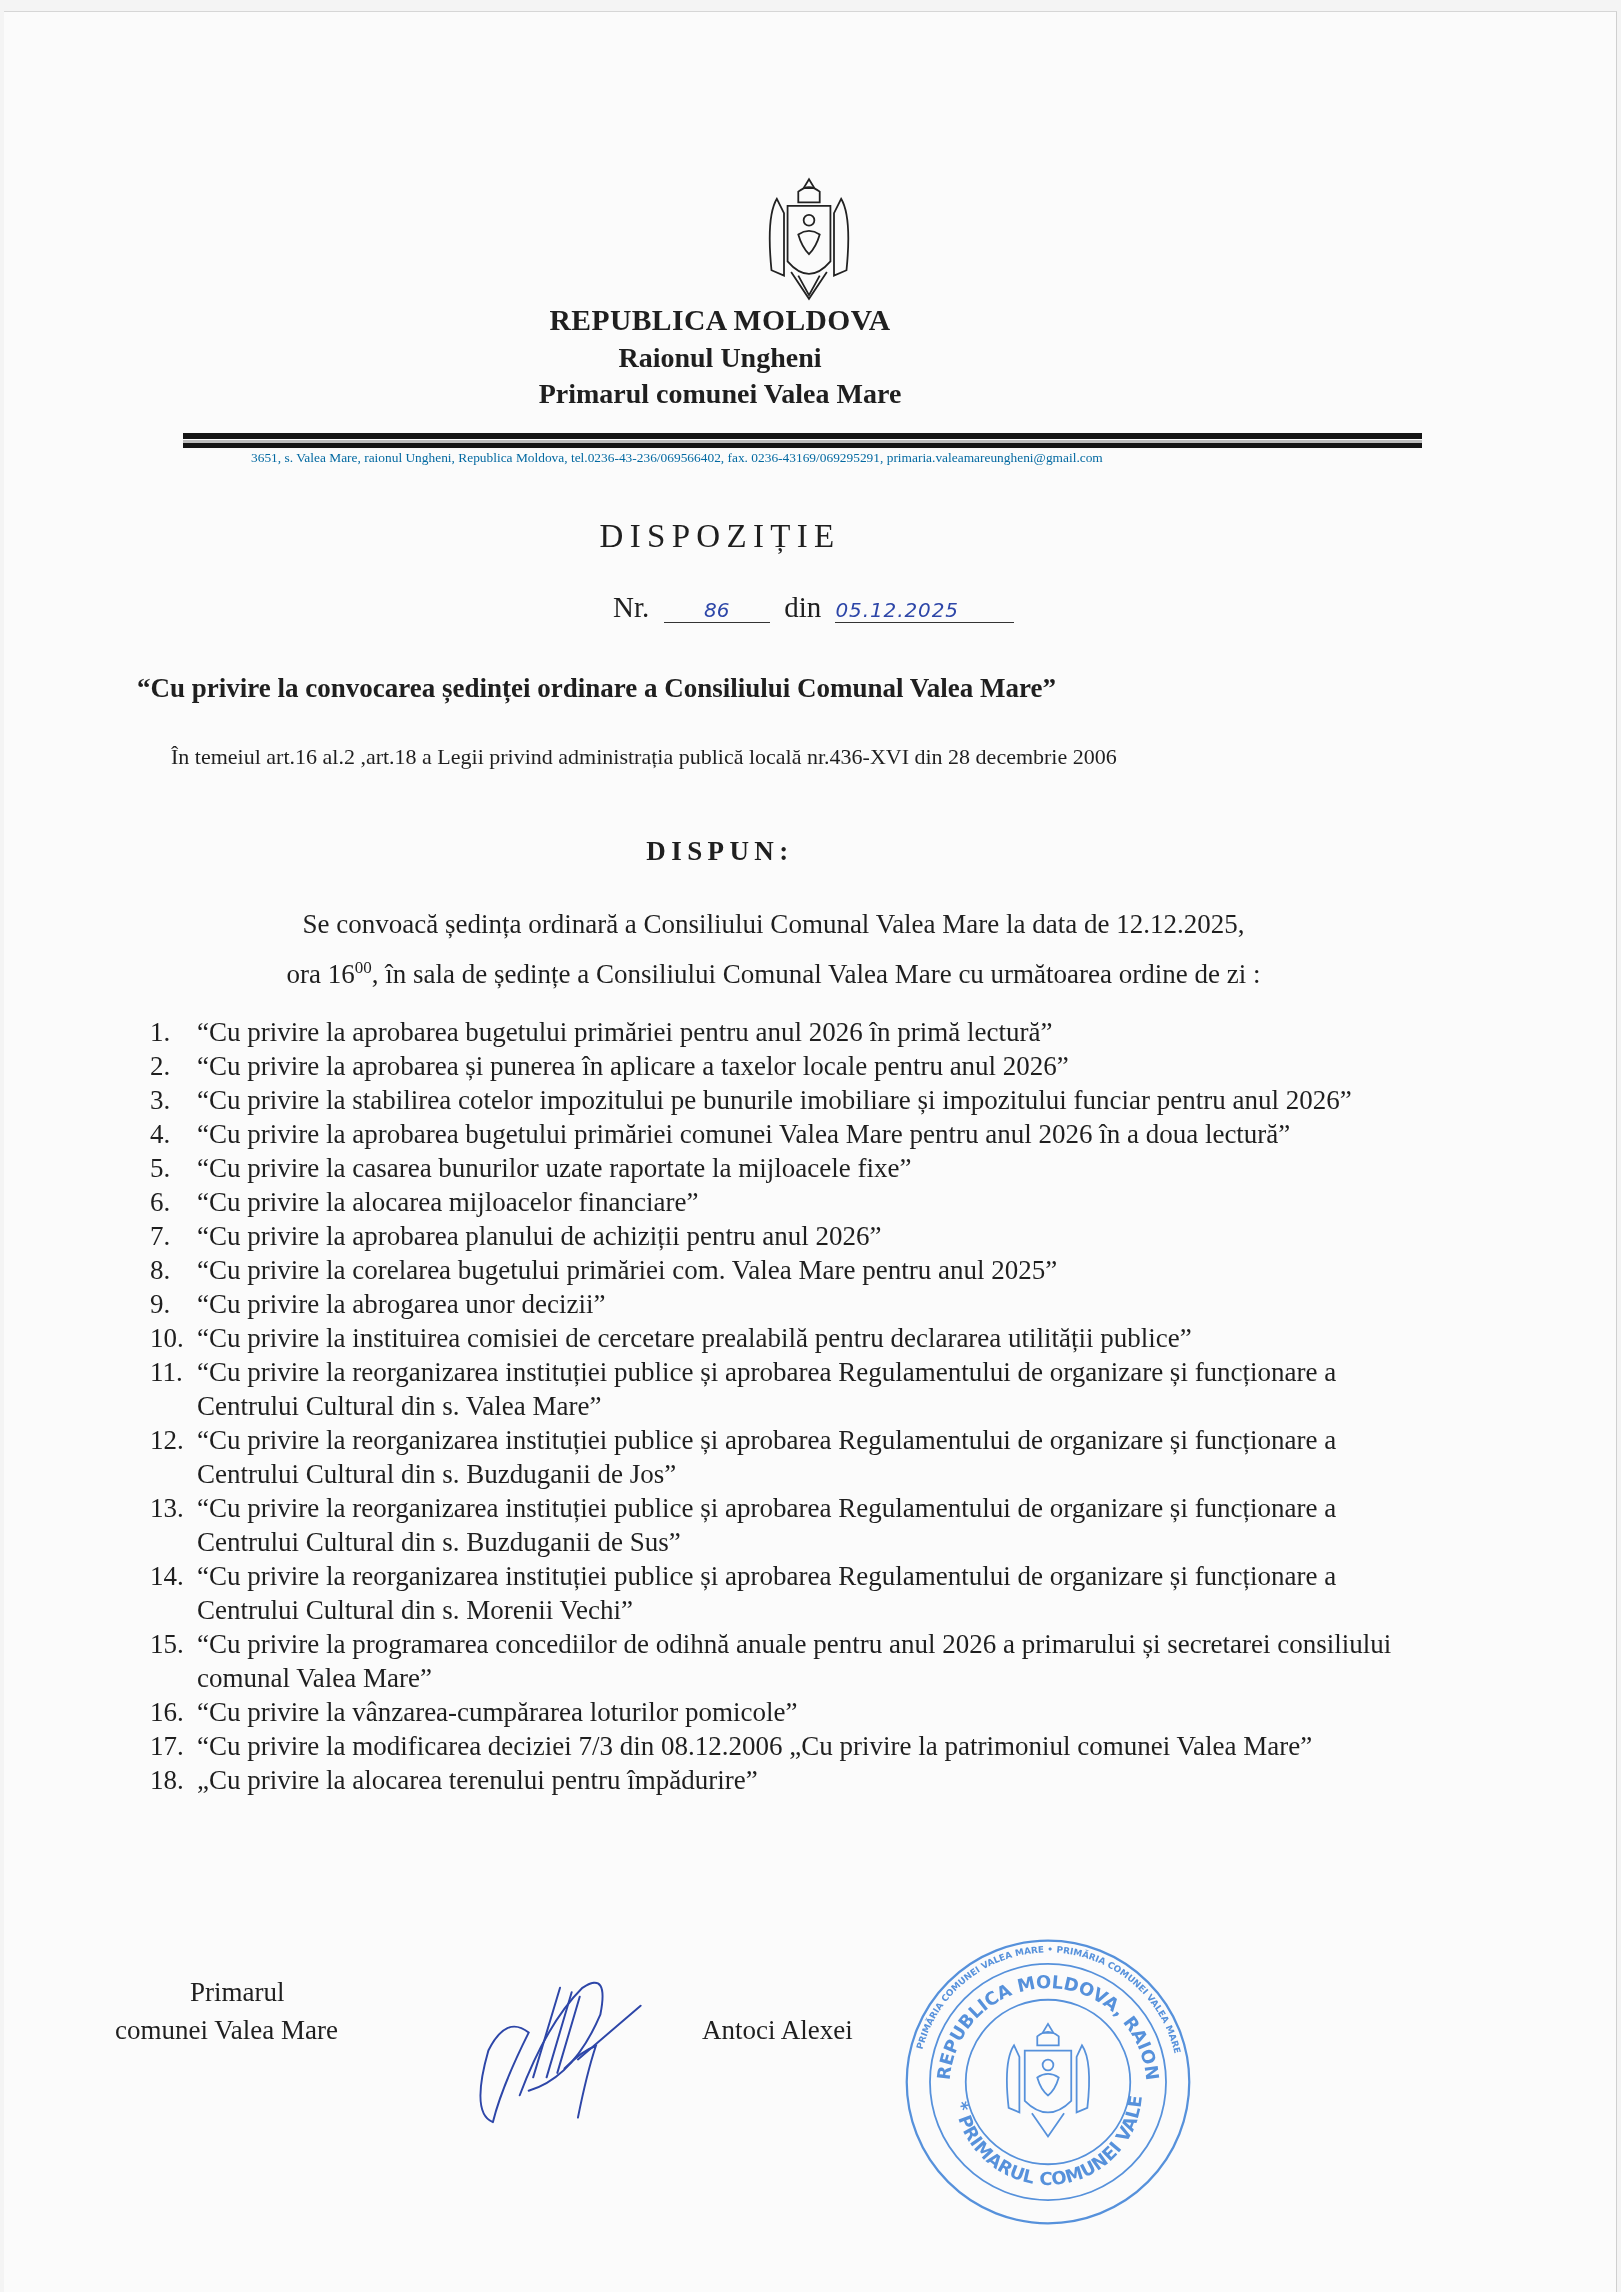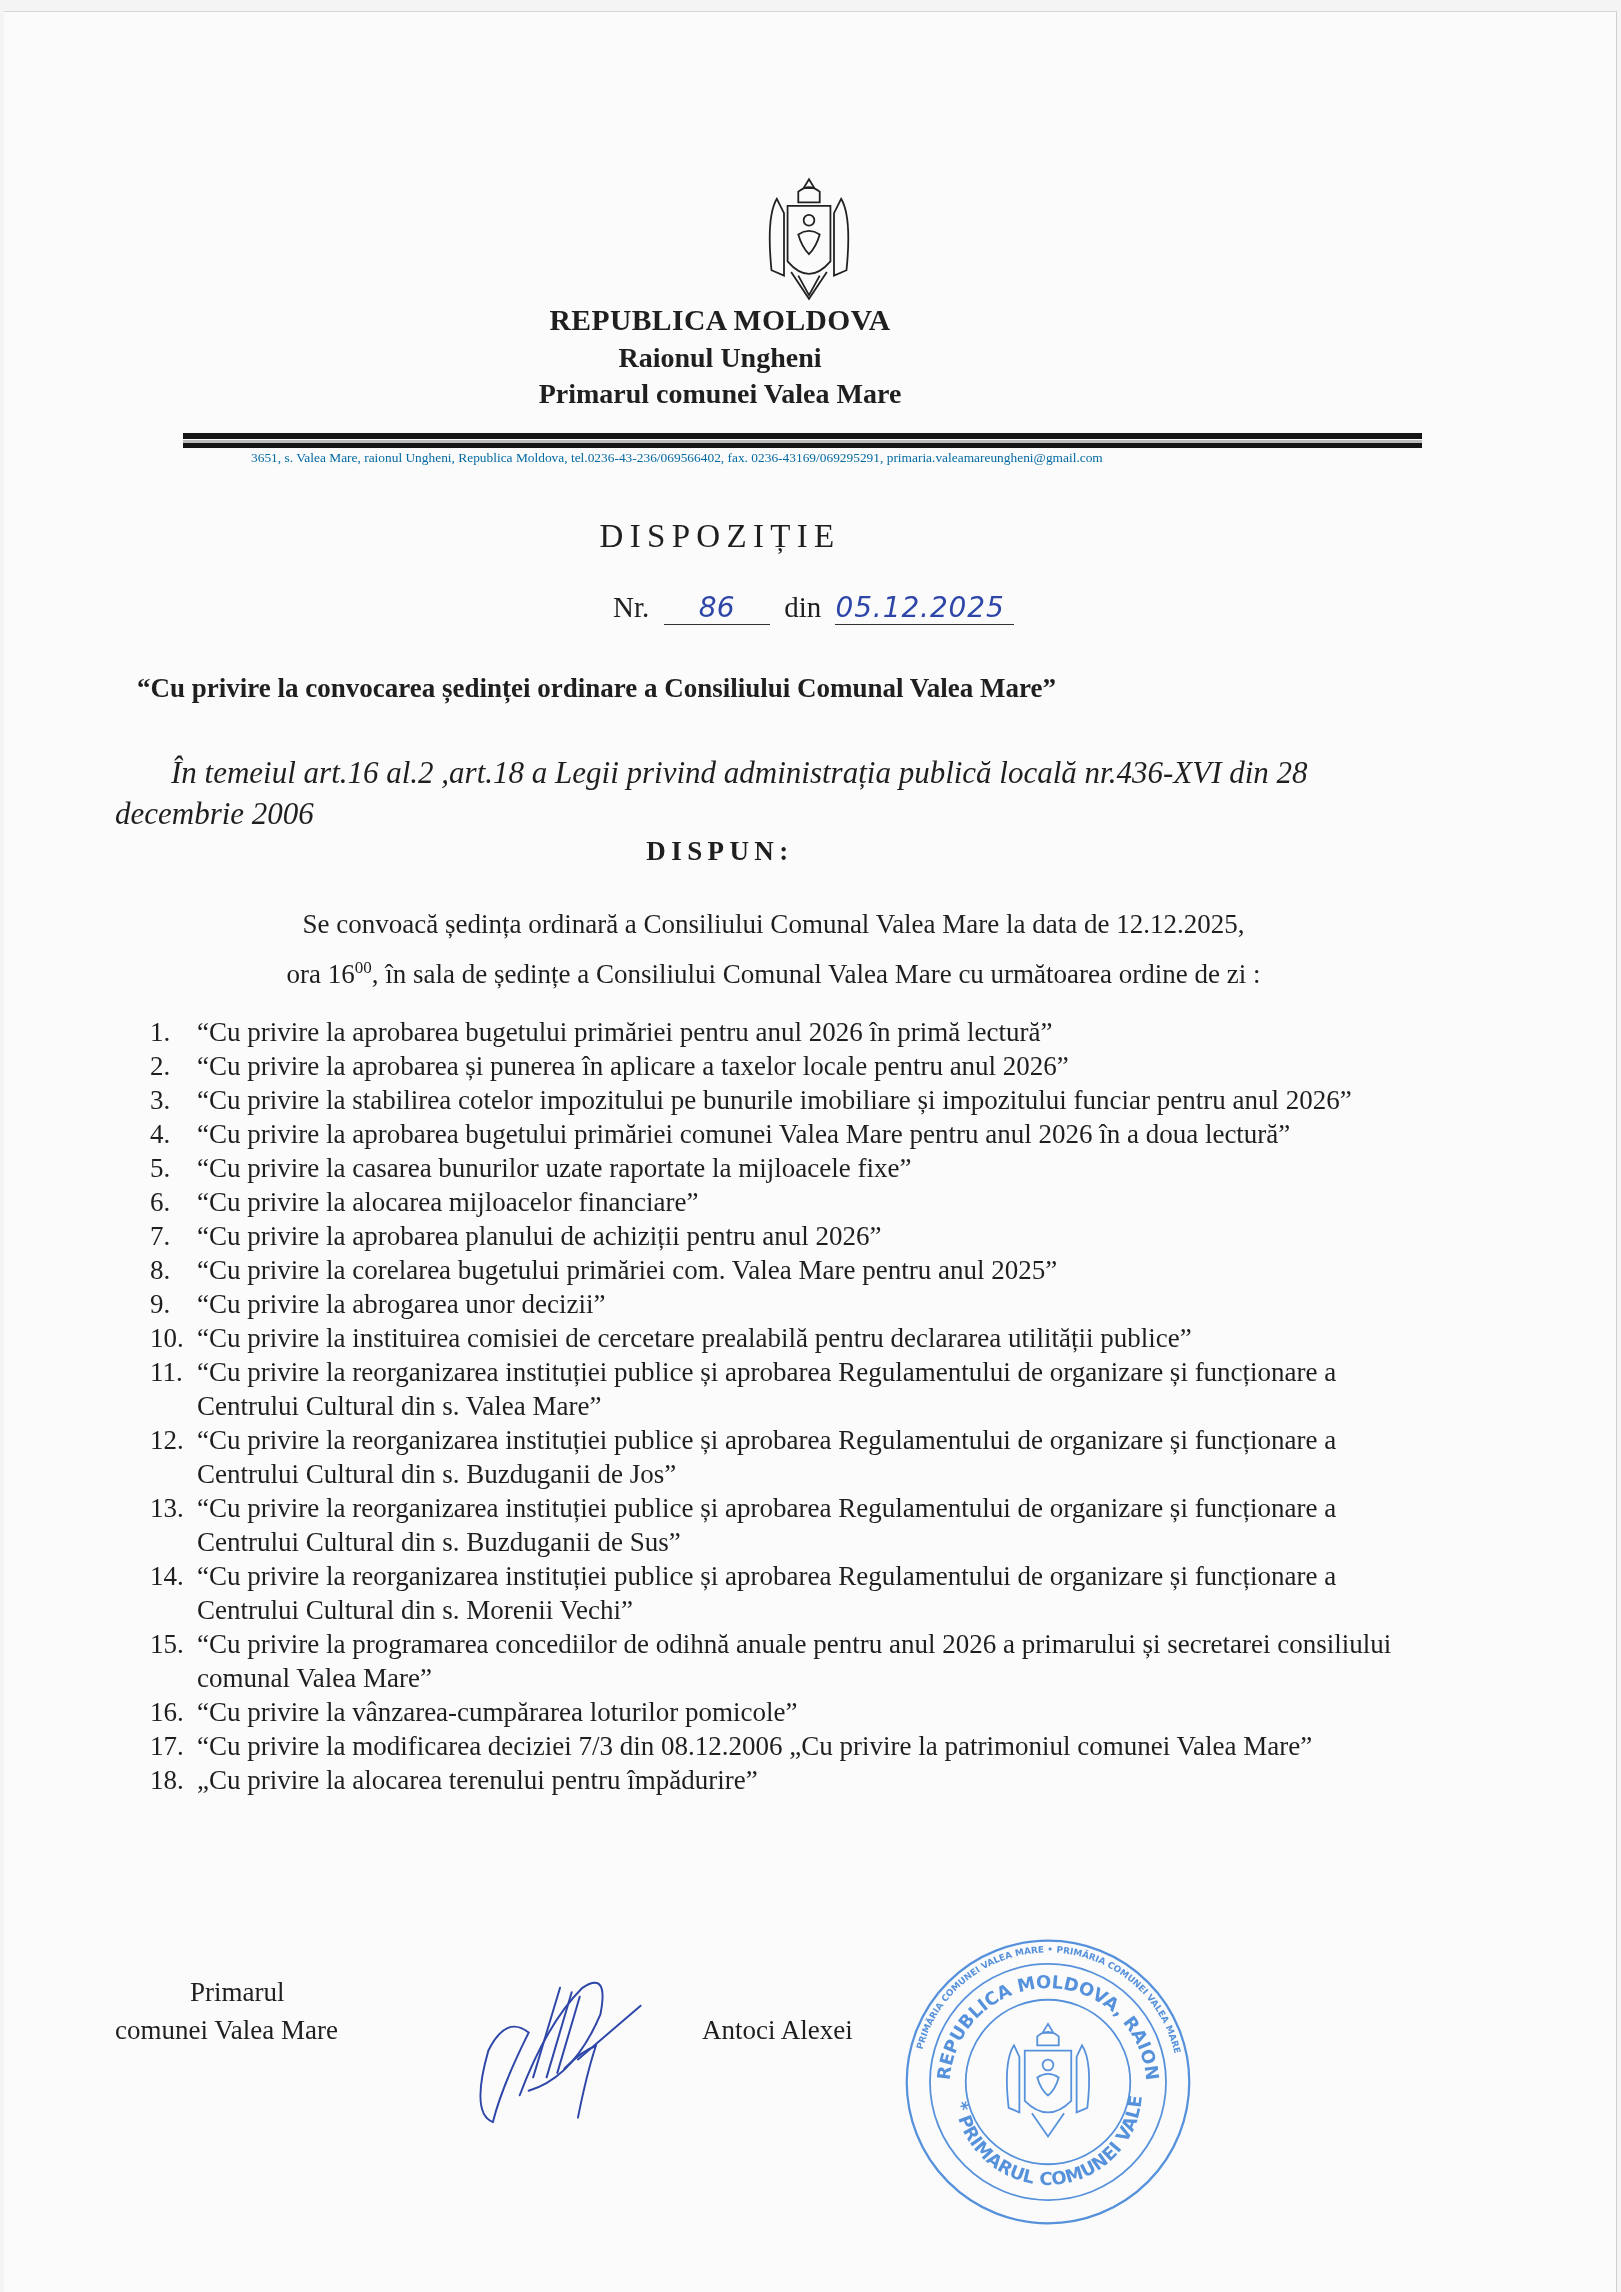--- a/index.html
+++ b/index.html
@@ -25,27 +25,27 @@
     .h-raion   { top: 342px; font-size: 28px; font-weight: bold; }
     .h-mayor   { top: 378px; font-size: 28px; font-weight: bold; }
 
     .rule-thick { left: 183px; top: 433px; width: 1239px; height: 6.3px; background: #151515; }
     .rule-gap   { left: 183px; top: 440px; width: 1239px; height: 3.6px; background: #bdbdbd; }
     .rule-thin  { left: 183px; top: 443px; width: 1239px; height: 4.5px; background: #151515; }
     .contacts { left: 251px; top: 450px; font-size: 13.4px; white-space: nowrap; color: #0369a1; }
 
     .doc-title { top: 518px; font-size: 33px; letter-spacing: 6.3px; }
     .doc-nr { left: 613px; top: 591px; font-size: 29px; white-space: nowrap; }
-    .hand { font-family: "DejaVu Sans", sans-serif; font-style: italic; color: #2d46a8; font-size: 28px; }
+    .hand { font-family: "DejaVu Sans", sans-serif; font-style: italic; color: #2d46a8; font-size: 20px; }
     .blank-nr   { display: inline-block; width: 106px; border-bottom: 1.8px solid #333; text-align: center; margin: 0 7.2px; }
     .blank-date { display: inline-block; width: 179px; border-bottom: 1.8px solid #333; text-align: left; margin-left: 7px; letter-spacing: 0.9px; }
 
     .subject { left: 115px; top: 673px; font-size: 27px; font-weight: bold; white-space: nowrap; margin-left: 22px; }
 
-    .legal { left: 115px; top: 752px; width: 1299px; font-size: 31px; font-style: italic; line-height: 41px; text-indent: 56px; }
+    .legal { left: 115px; top: 736px; width: 1299px; font-size: 22px; line-height: 41px; text-indent: 56px; }
     .dispun { top: 836px; font-size: 27px; font-weight: bold; letter-spacing: 5.4px; }
 
     .convene { left: 115px; top: 903px; width: 1317px; font-size: 27px; font-weight: normal; line-height: 43px; text-align: center; }
     .convene sup { font-size: 17px; }
 
     .agenda { left: 150px; top: 1015px; width: 1281px; font-size: 27px; line-height: 34px; }
     .agenda .item { display: flex; }
     .agenda .num { width: 47px; flex: none; }
     .agenda .txt { flex: 1; }
 

